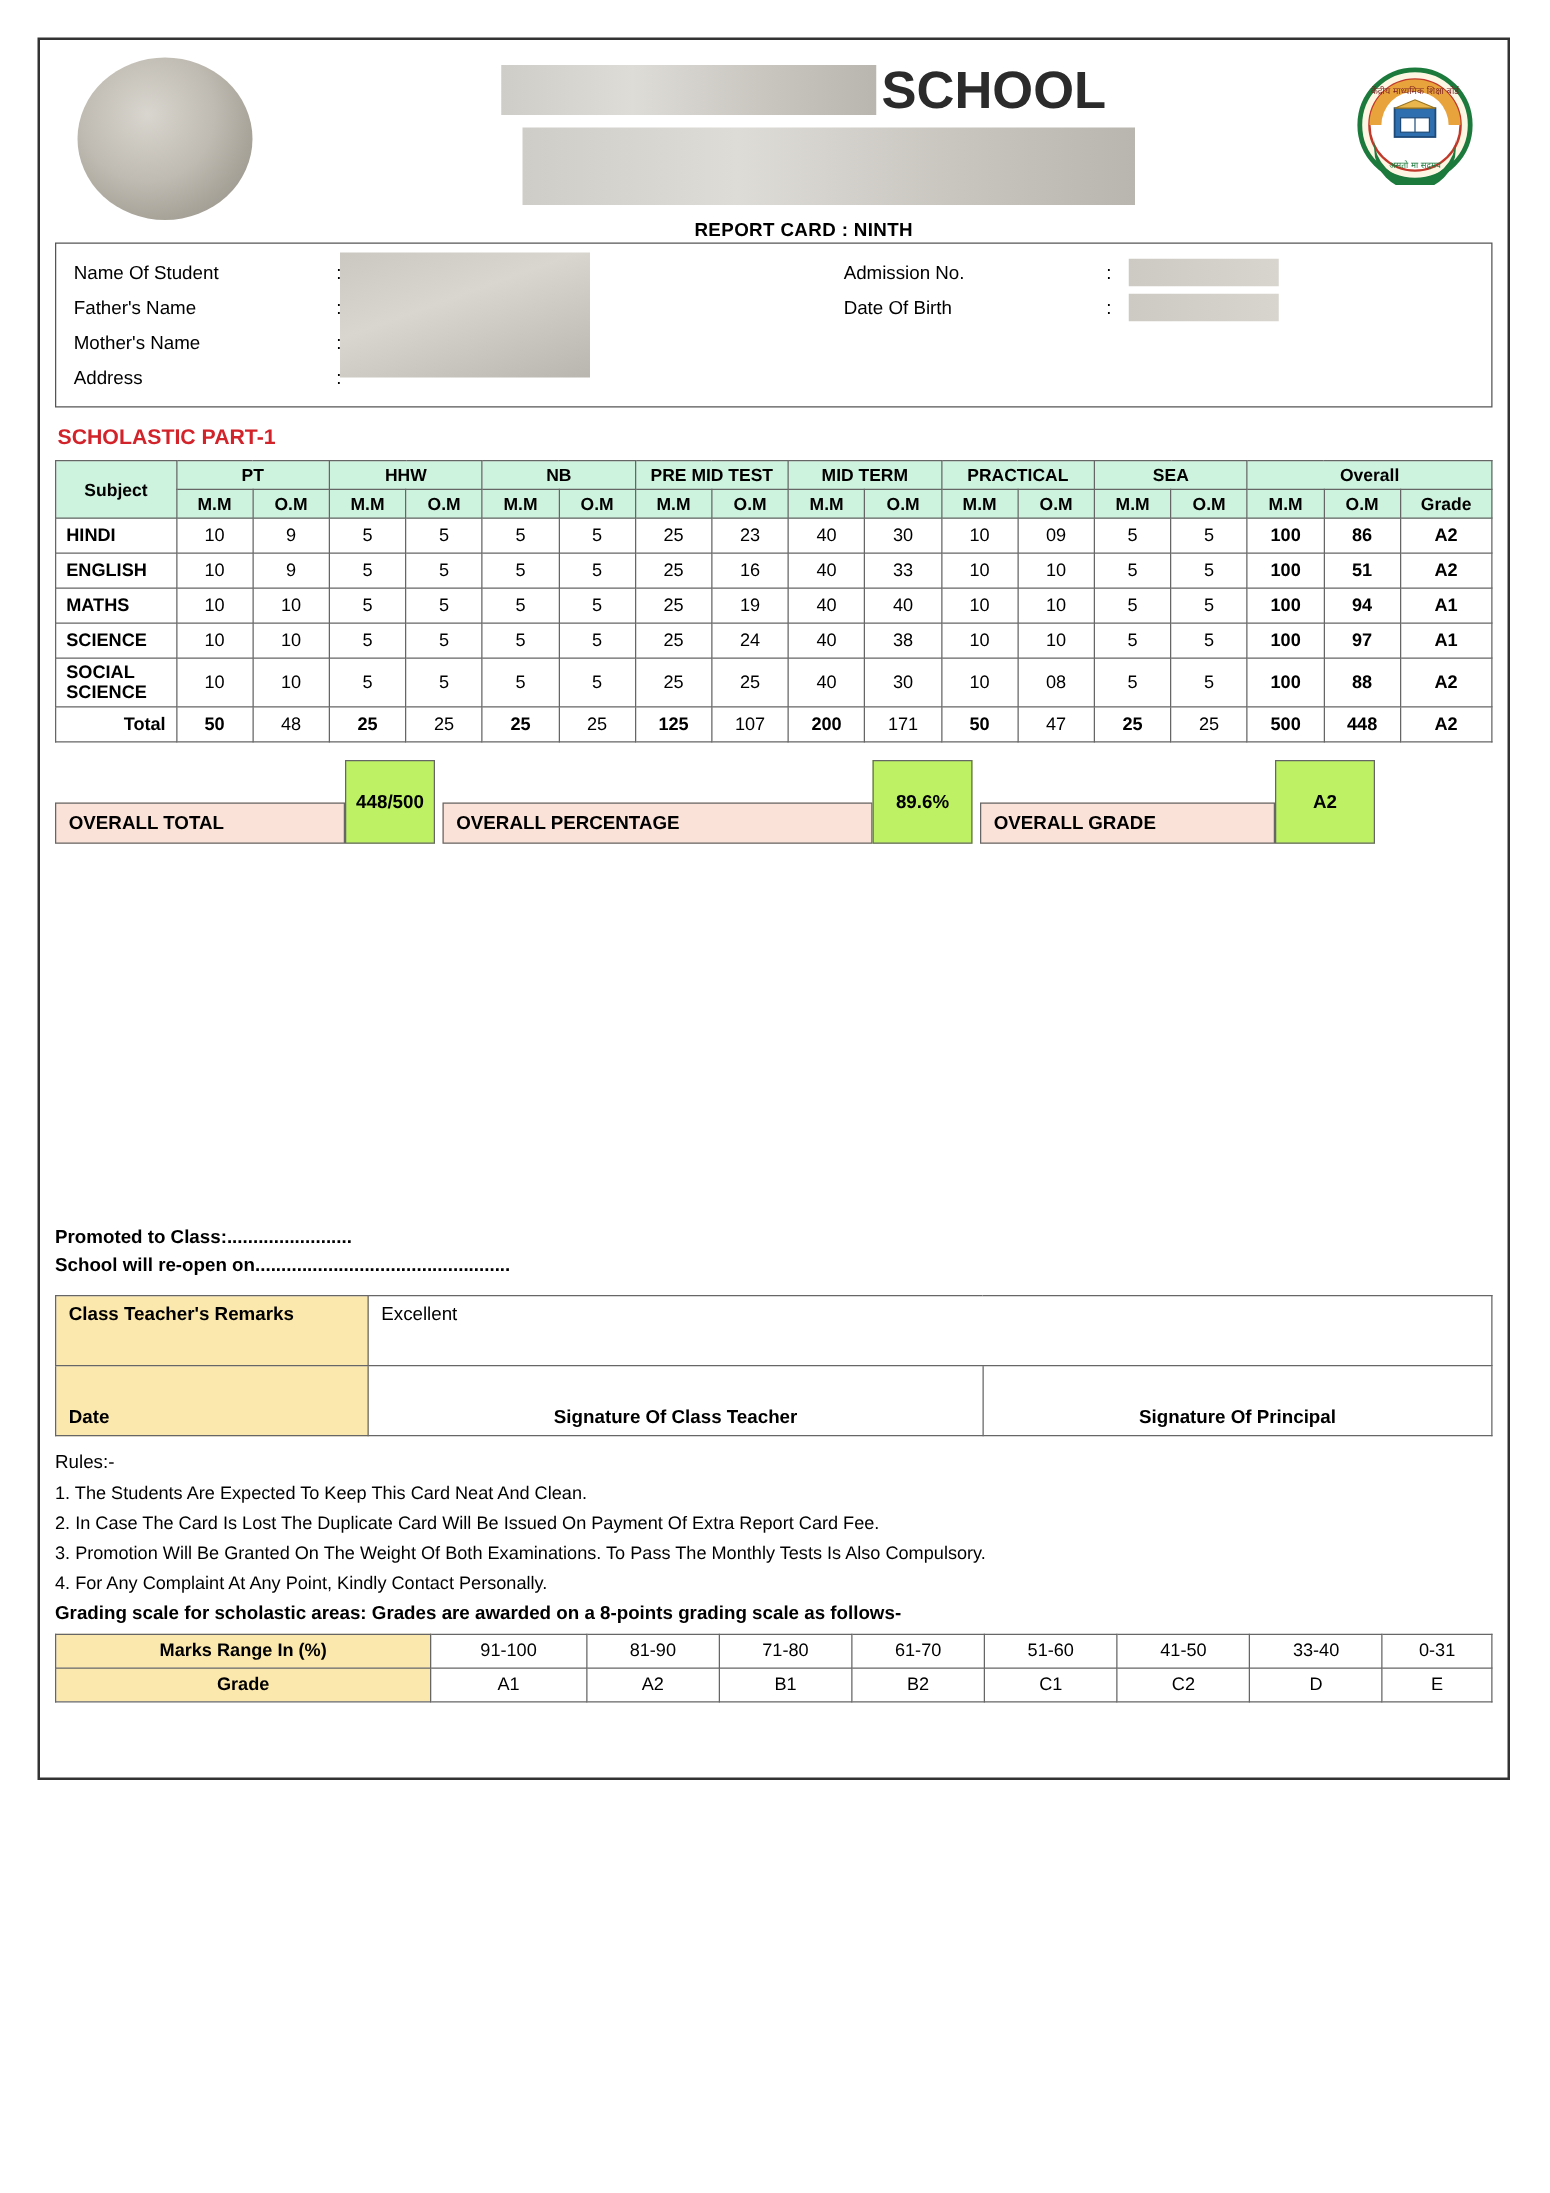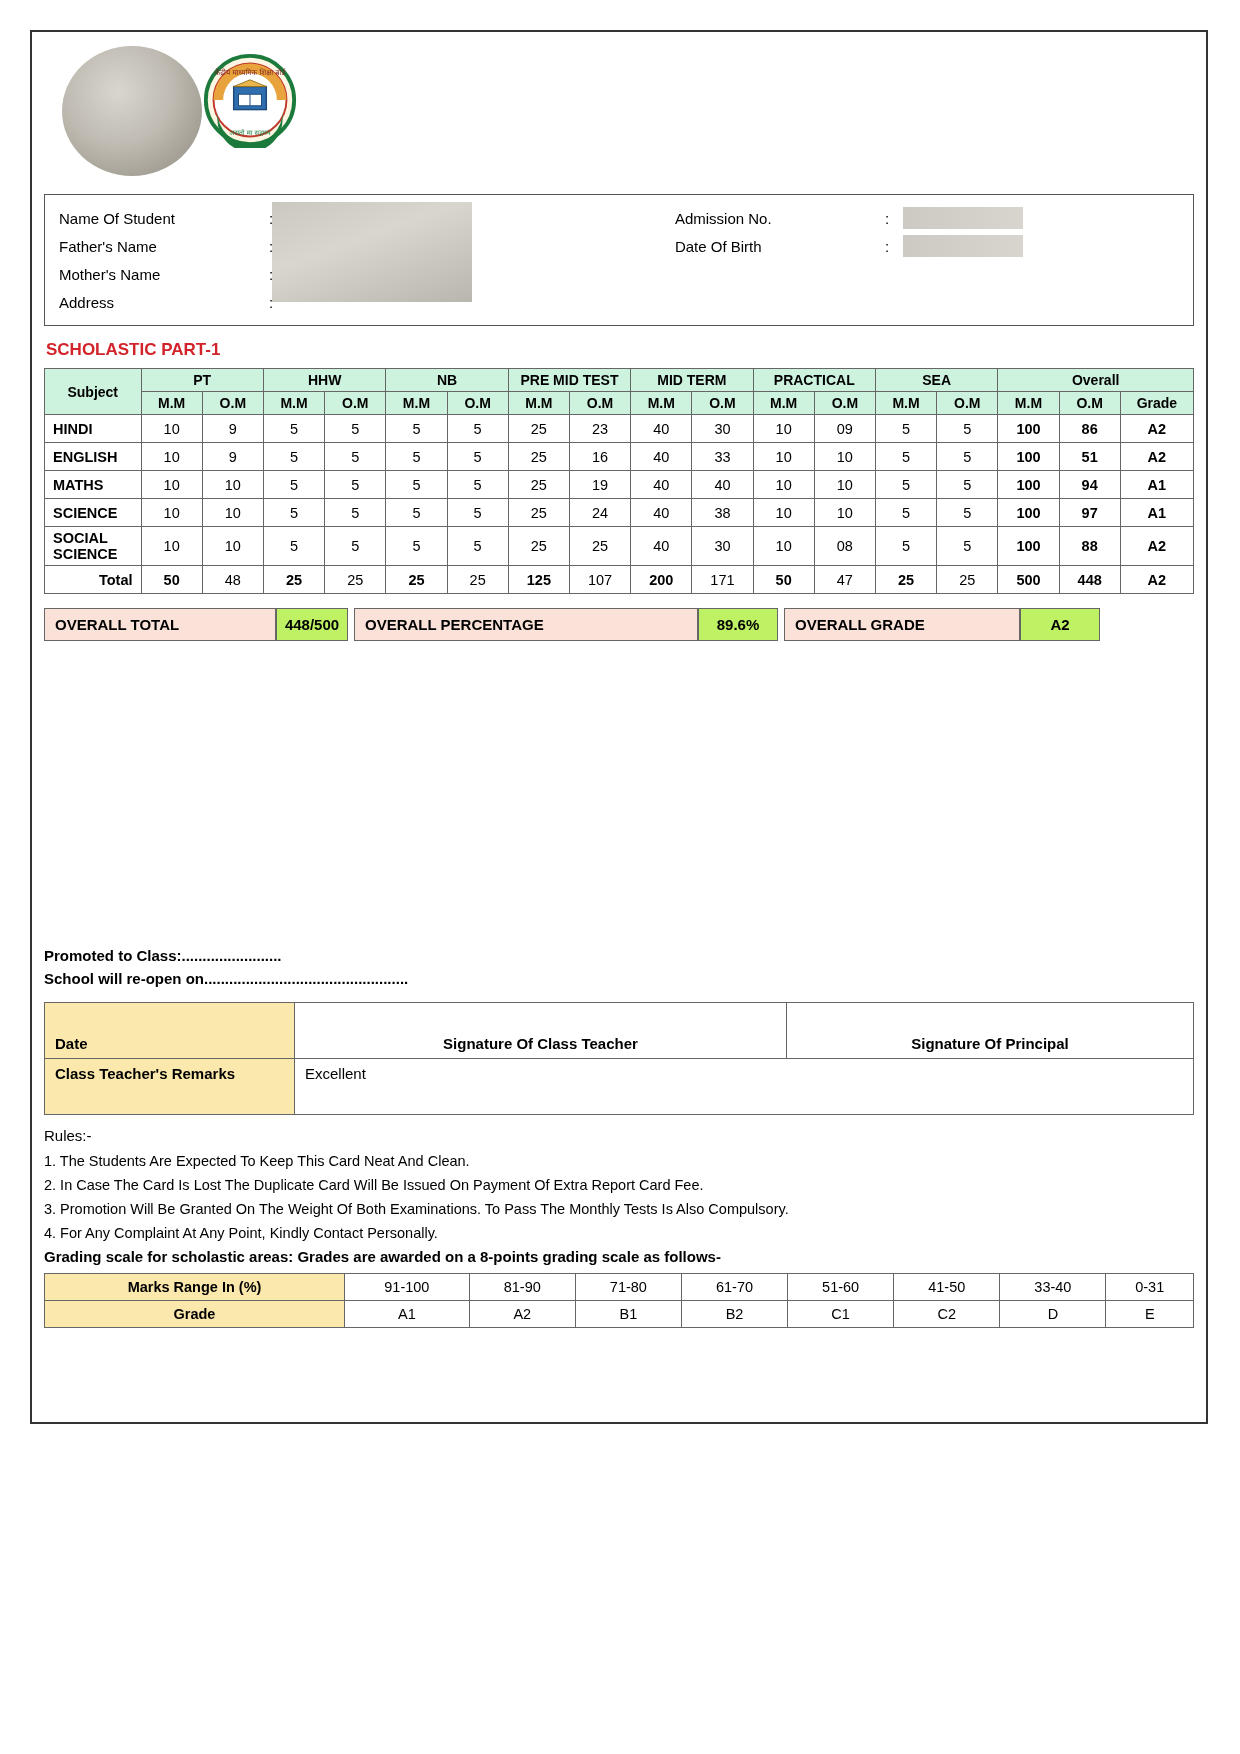--- a/index.html
+++ b/index.html
@@ -162,20 +162,21 @@
     gap: 0;
     font-size: 15px;
     font-weight: bold;
   }
   .ov-cell {
     border: 1px solid #666;
     background: #fbe2d8;
     padding: 7px 10px;
     display: flex;
     align-items: center;
+    margin-top: 34px;
   }
   .ov-val {
     border: 1px solid #666;
     background: #bef264;
     padding: 7px 8px;
     display: flex;
     align-items: center;
     justify-content: center;
     font-weight: bold;
   }
@@ -262,20 +263,28 @@
   }
 </style>
 </head>
 <body>
 
 <div class="page">
   <div class="inner">
 
     <div class="header">
       <div class="logo-left"></div>
+      <div class="header-center">
+        <div class="school-line">
+          <div class="redact redact-name"></div>
+          <div class="school-word">SCHOOL</div>
+        </div>
+        <div class="redact redact-sub"></div>
+        <div class="report-title">REPORT CARD : NINTH</div>
+      </div>
       <div class="logo-right">
         <svg viewBox="0 0 100 100" width="96" height="96" aria-hidden="true">
           <circle cx="50" cy="50" r="46" fill="#fdf6e3" stroke="#1c7a3c" stroke-width="4"></circle>
           <circle cx="50" cy="50" r="38" fill="#ffffff" stroke="#c0392b" stroke-width="2"></circle>
           <path d="M12 50 A38 38 0 0 1 88 50 L78 50 A28 28 0 0 0 22 50 Z" fill="#e8a33d"></path>
           <text x="50" y="24" font-size="7.5" fill="#7a1f1f" text-anchor="middle" font-family="'DejaVu Sans',sans-serif">केंद्रीय माध्यमिक शिक्षा बोर्ड</text>
           <rect x="33" y="36" width="34" height="24" fill="#2f6fb0" stroke="#1d4a78" stroke-width="1.5"></rect>
           <path d="M33 36 L50 29 L67 36 Z" fill="#e8b64c" stroke="#9a7420" stroke-width="1"></path>
           <rect x="38" y="44" width="24" height="12" fill="#ffffff" stroke="#1d4a78" stroke-width="1"></rect>
           <path d="M50 44 L50 56" stroke="#1d4a78" stroke-width="1"></path>
@@ -494,27 +503,27 @@
     <div class="spacer"></div>
 
     <div class="promote">
       <div>Promoted to Class:........................</div>
       <div>School will re-open on.................................................</div>
     </div>
 
     <table class="remarks">
       <tbody>
           <tr>
+        <td class="rm-label">Class Teacher's Remarks</td>
+        <td class="rm-value" colspan="2">Excellent</td>
+      </tr>
+      <tr>
         <td class="rm-label-bottom">Date</td>
         <td class="sig-cell">Signature Of Class Teacher</td>
         <td class="sig-cell">Signature Of Principal</td>
-      </tr>
-      <tr>
-        <td class="rm-label">Class Teacher's Remarks</td>
-        <td class="rm-value" colspan="2">Excellent</td>
       </tr>
     </tbody>
       </table>
 
     <div class="rules-title">Rules:-</div>
     <div class="rules-list">
       <div>1. The Students Are Expected To Keep This Card Neat And Clean.</div>
       <div>2. In Case The Card Is Lost The Duplicate Card Will Be Issued On Payment Of Extra Report Card Fee.</div>
       <div>3. Promotion Will Be Granted On The Weight Of Both Examinations. To Pass The Monthly Tests Is Also Compulsory.</div>
       <div>4. For Any Complaint At Any Point, Kindly Contact Personally.</div>

